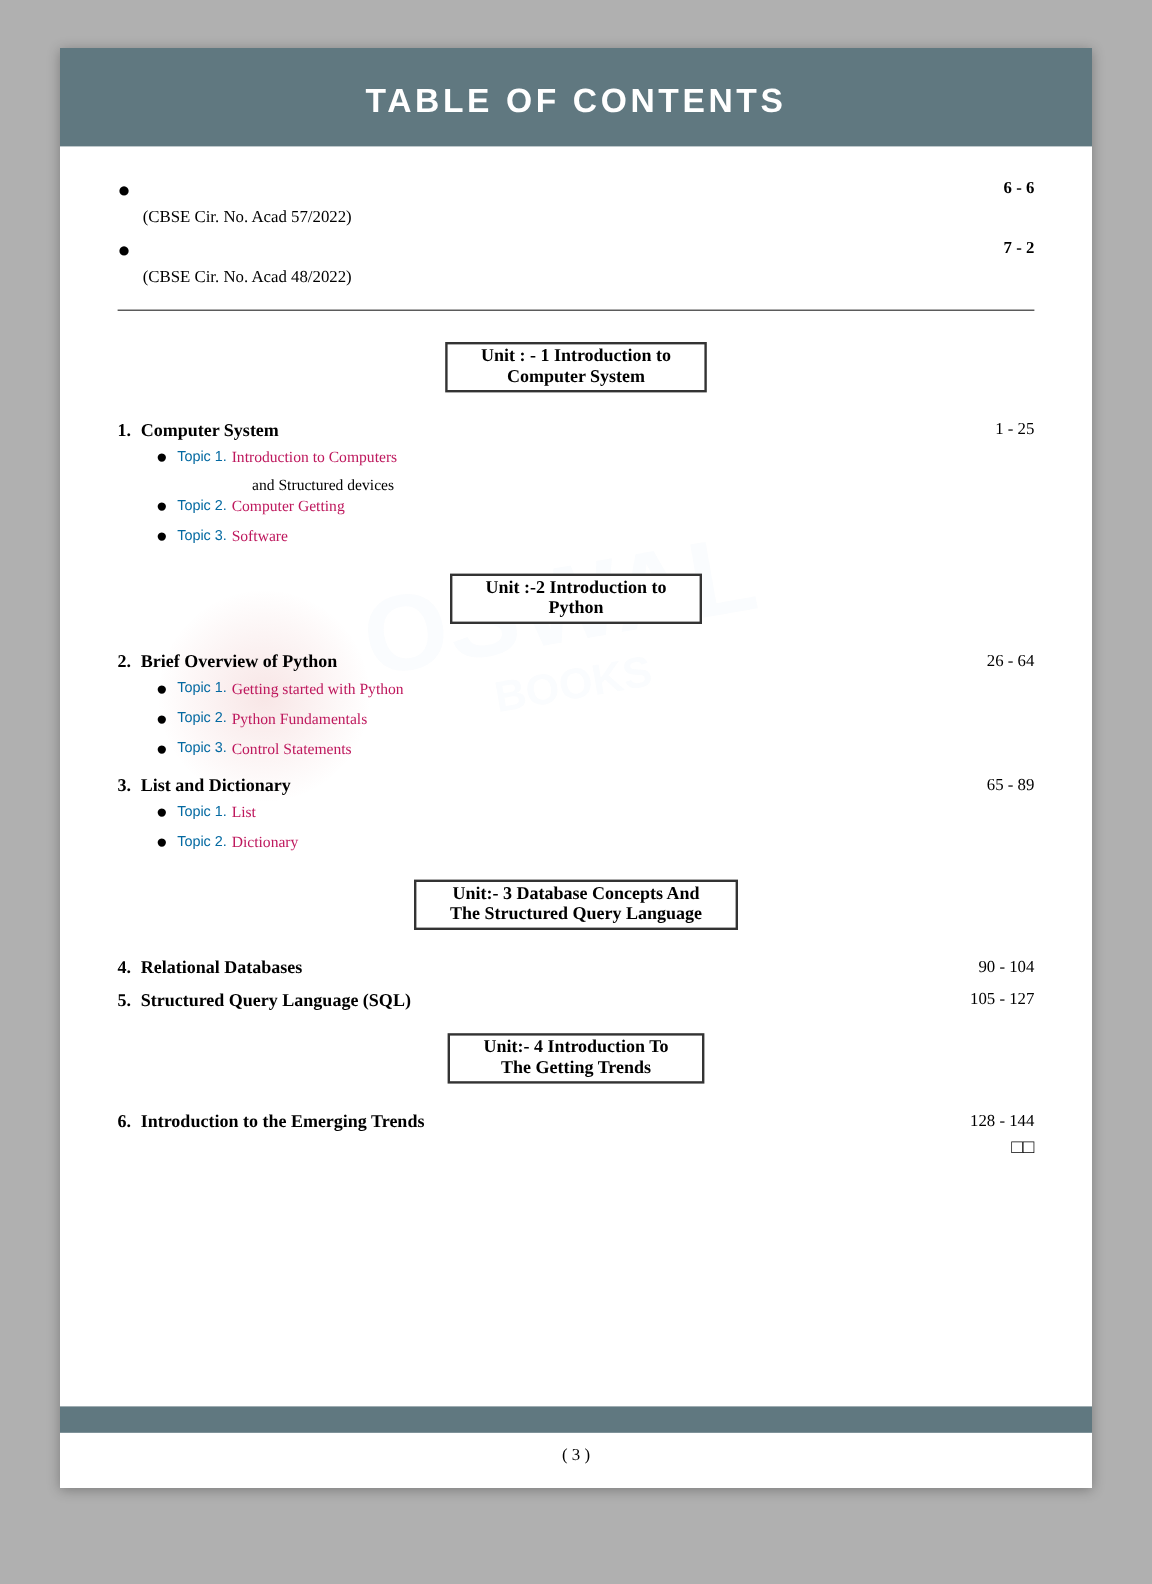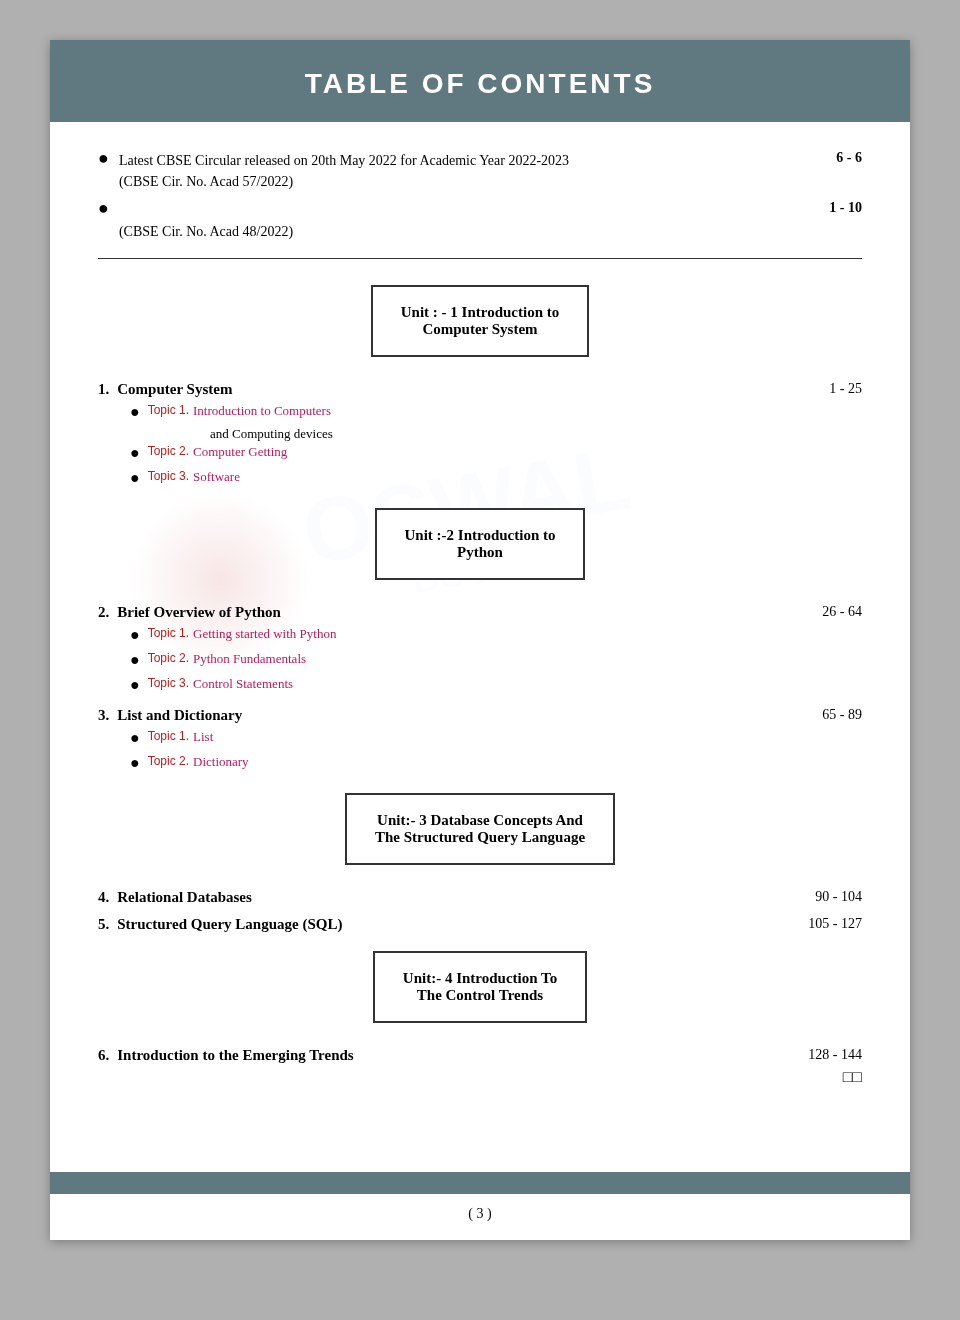--- a/index.html
+++ b/index.html
@@ -66,21 +66,21 @@
       margin-left: 16px;
     }
     .divider {
       border: none;
       border-top: 1.5px solid #333;
       margin: 14px 0 18px 0;
     }
     .unit-box {
       border: 2px solid #333;
       display: inline-block;
-      padding: 17px 28px;
+      padding: 2px 28px;
       text-align: center;
       font-weight: bold;
       font-size: 15px;
       background: #fff;
       margin: 8px auto 14px auto;
     }
     .unit-box-wrapper {
       text-align: center;
       margin: 10px 0 10px 0;
     }
@@ -120,21 +120,21 @@
       font-size: 13px;
       line-height: 1.5;
     }
     .topic-dot {
       font-size: 16px;
       margin-right: 8px;
       flex-shrink: 0;
       margin-top: -1px;
     }
     .topic-label {
-      color: #b91c1c;
+      color: #0369a1;
       font-size: 12px;
       margin-right: 4px;
       font-family: Arial, sans-serif;
     }
     .topic-text {
       font-size: 13px;
       color: #be185d;
     }
     .watermark {
       position: absolute;
@@ -216,38 +216,38 @@
   </div>
 
   <div class="content">
     <div class="content-inner">
 
       <div class="bullet-section">
         <div class="bullet-row">
           <div class="bullet-item">
             <span class="bullet-dot">●</span>
             <div class="bullet-text">
-              <span>Latest CBSE Circular released on 20th May 2022 for Academic Year 2022-2023</span><br>
+              <br>
               <span>(CBSE Cir. No. Acad 57/2022)</span>
             </div>
           </div>
           <span class="page-range">6  -  6</span>
         </div>
       </div>
 
       <div class="bullet-section">
         <div class="bullet-row">
           <div class="bullet-item">
             <span class="bullet-dot">●</span>
             <div class="bullet-text">
               <br>
               <span>(CBSE Cir. No. Acad 48/2022)</span>
             </div>
           </div>
-          <span class="page-range">1  -  10</span>
+          <span class="page-range">7  -  2</span>
         </div>
       </div>
 
       <hr class="divider">
 
       <div class="unit-box-wrapper">
         <div class="unit-box">
           <span>Unit : - 1 Introduction to</span><br>
           <span>Computer System</span>
         </div>
@@ -260,21 +260,21 @@
             <span class="chapter-title">Computer System</span>
           </div>
           <span class="chapter-pages">1  -  25</span>
         </div>
         <div class="topic-list">
           <div class="topic-item">
             <span class="topic-dot">●</span>
             <span class="topic-label">Topic 1.</span>
             <span class="topic-text">Introduction to Computers</span>
           </div>
-          <div class="sub-indent">and Computing devices</div>
+          <div class="sub-indent">and Structured devices</div>
           <div class="topic-item">
             <span class="topic-dot">●</span>
             <span class="topic-label">Topic 2.</span>
             <span class="topic-text">Computer Getting</span>
           </div>
           <div class="topic-item">
             <span class="topic-dot">●</span>
             <span class="topic-label">Topic 3.</span>
             <span class="topic-text">Software</span>
           </div>
@@ -360,21 +360,21 @@
             <span class="chapter-num">5.</span>
             <span class="chapter-title">Structured Query Language (SQL)</span>
           </div>
           <span class="chapter-pages">105  -  127</span>
         </div>
       </div>
 
       <div class="unit-box-wrapper">
         <div class="unit-box">
           <span>Unit:- 4 Introduction To</span><br>
-          <span>The Control Trends</span>
+          <span>The Getting Trends</span>
         </div>
       </div>
 
       <div class="chapter-entry">
         <div class="chapter-title-row">
           <div style="display:flex; align-items:baseline;">
             <span class="chapter-num">6.</span>
             <span class="chapter-title">Introduction to the Emerging Trends</span>
           </div>
           <span class="chapter-pages">128  -  144</span>

